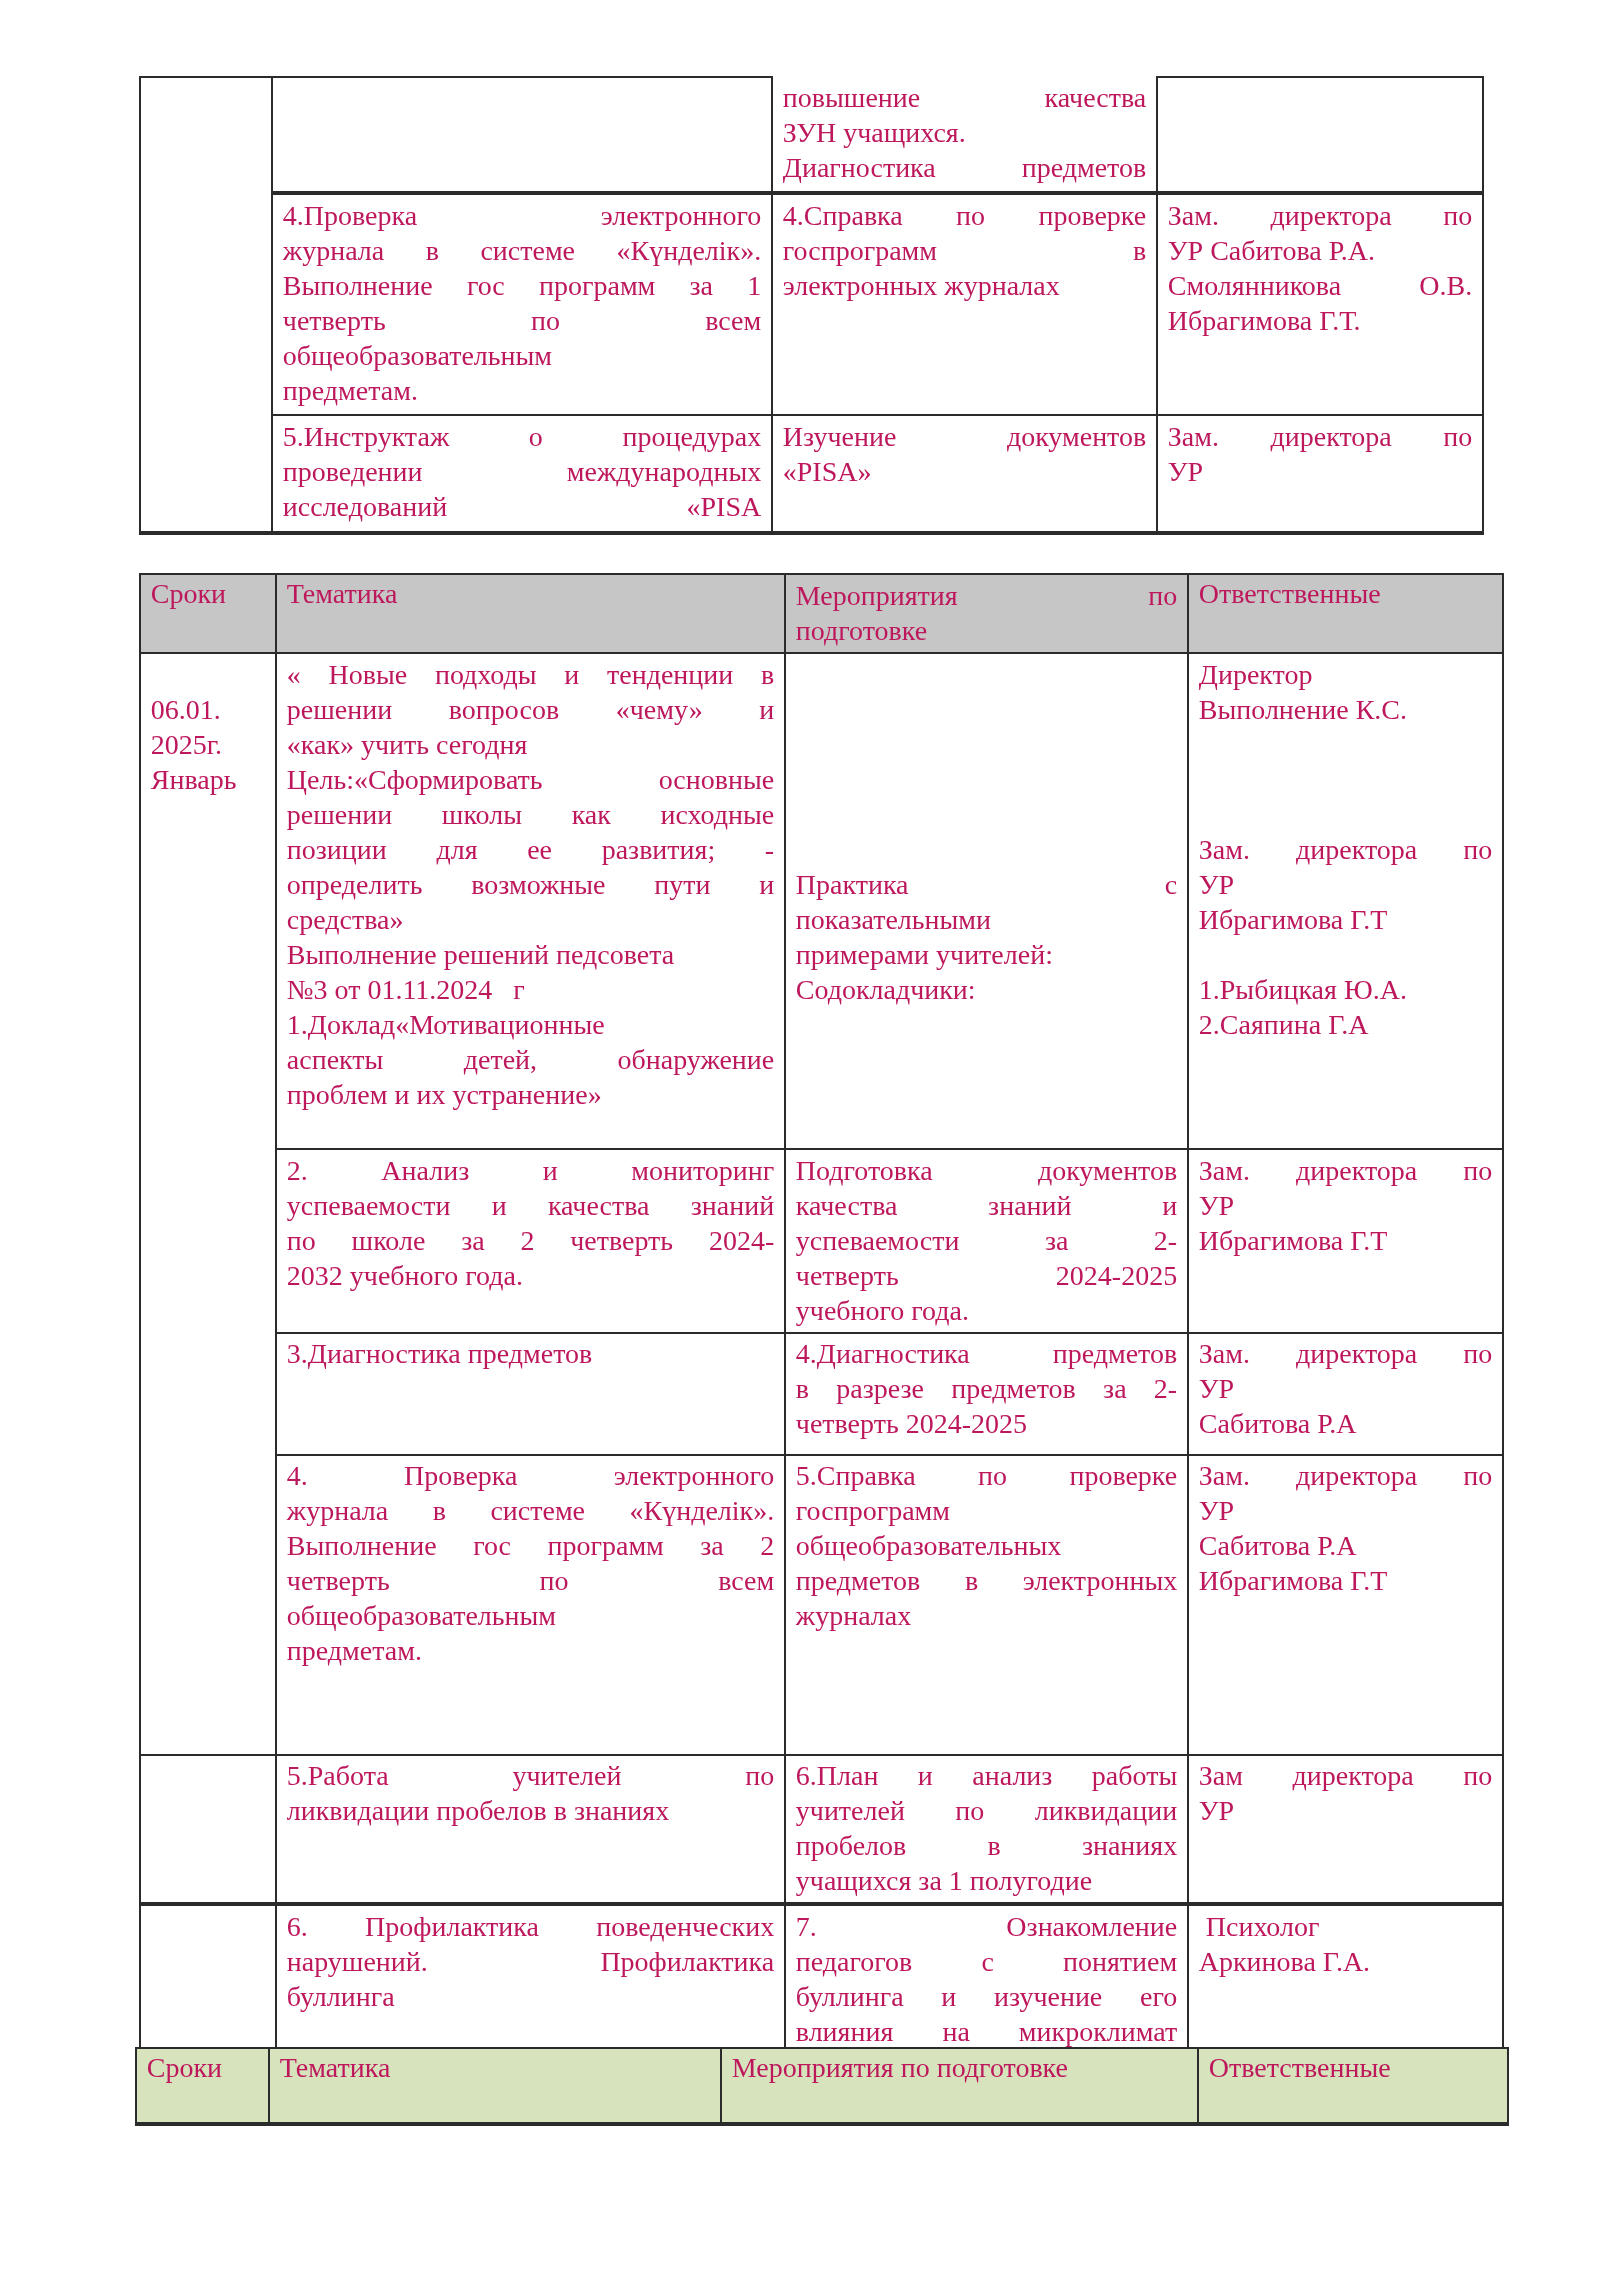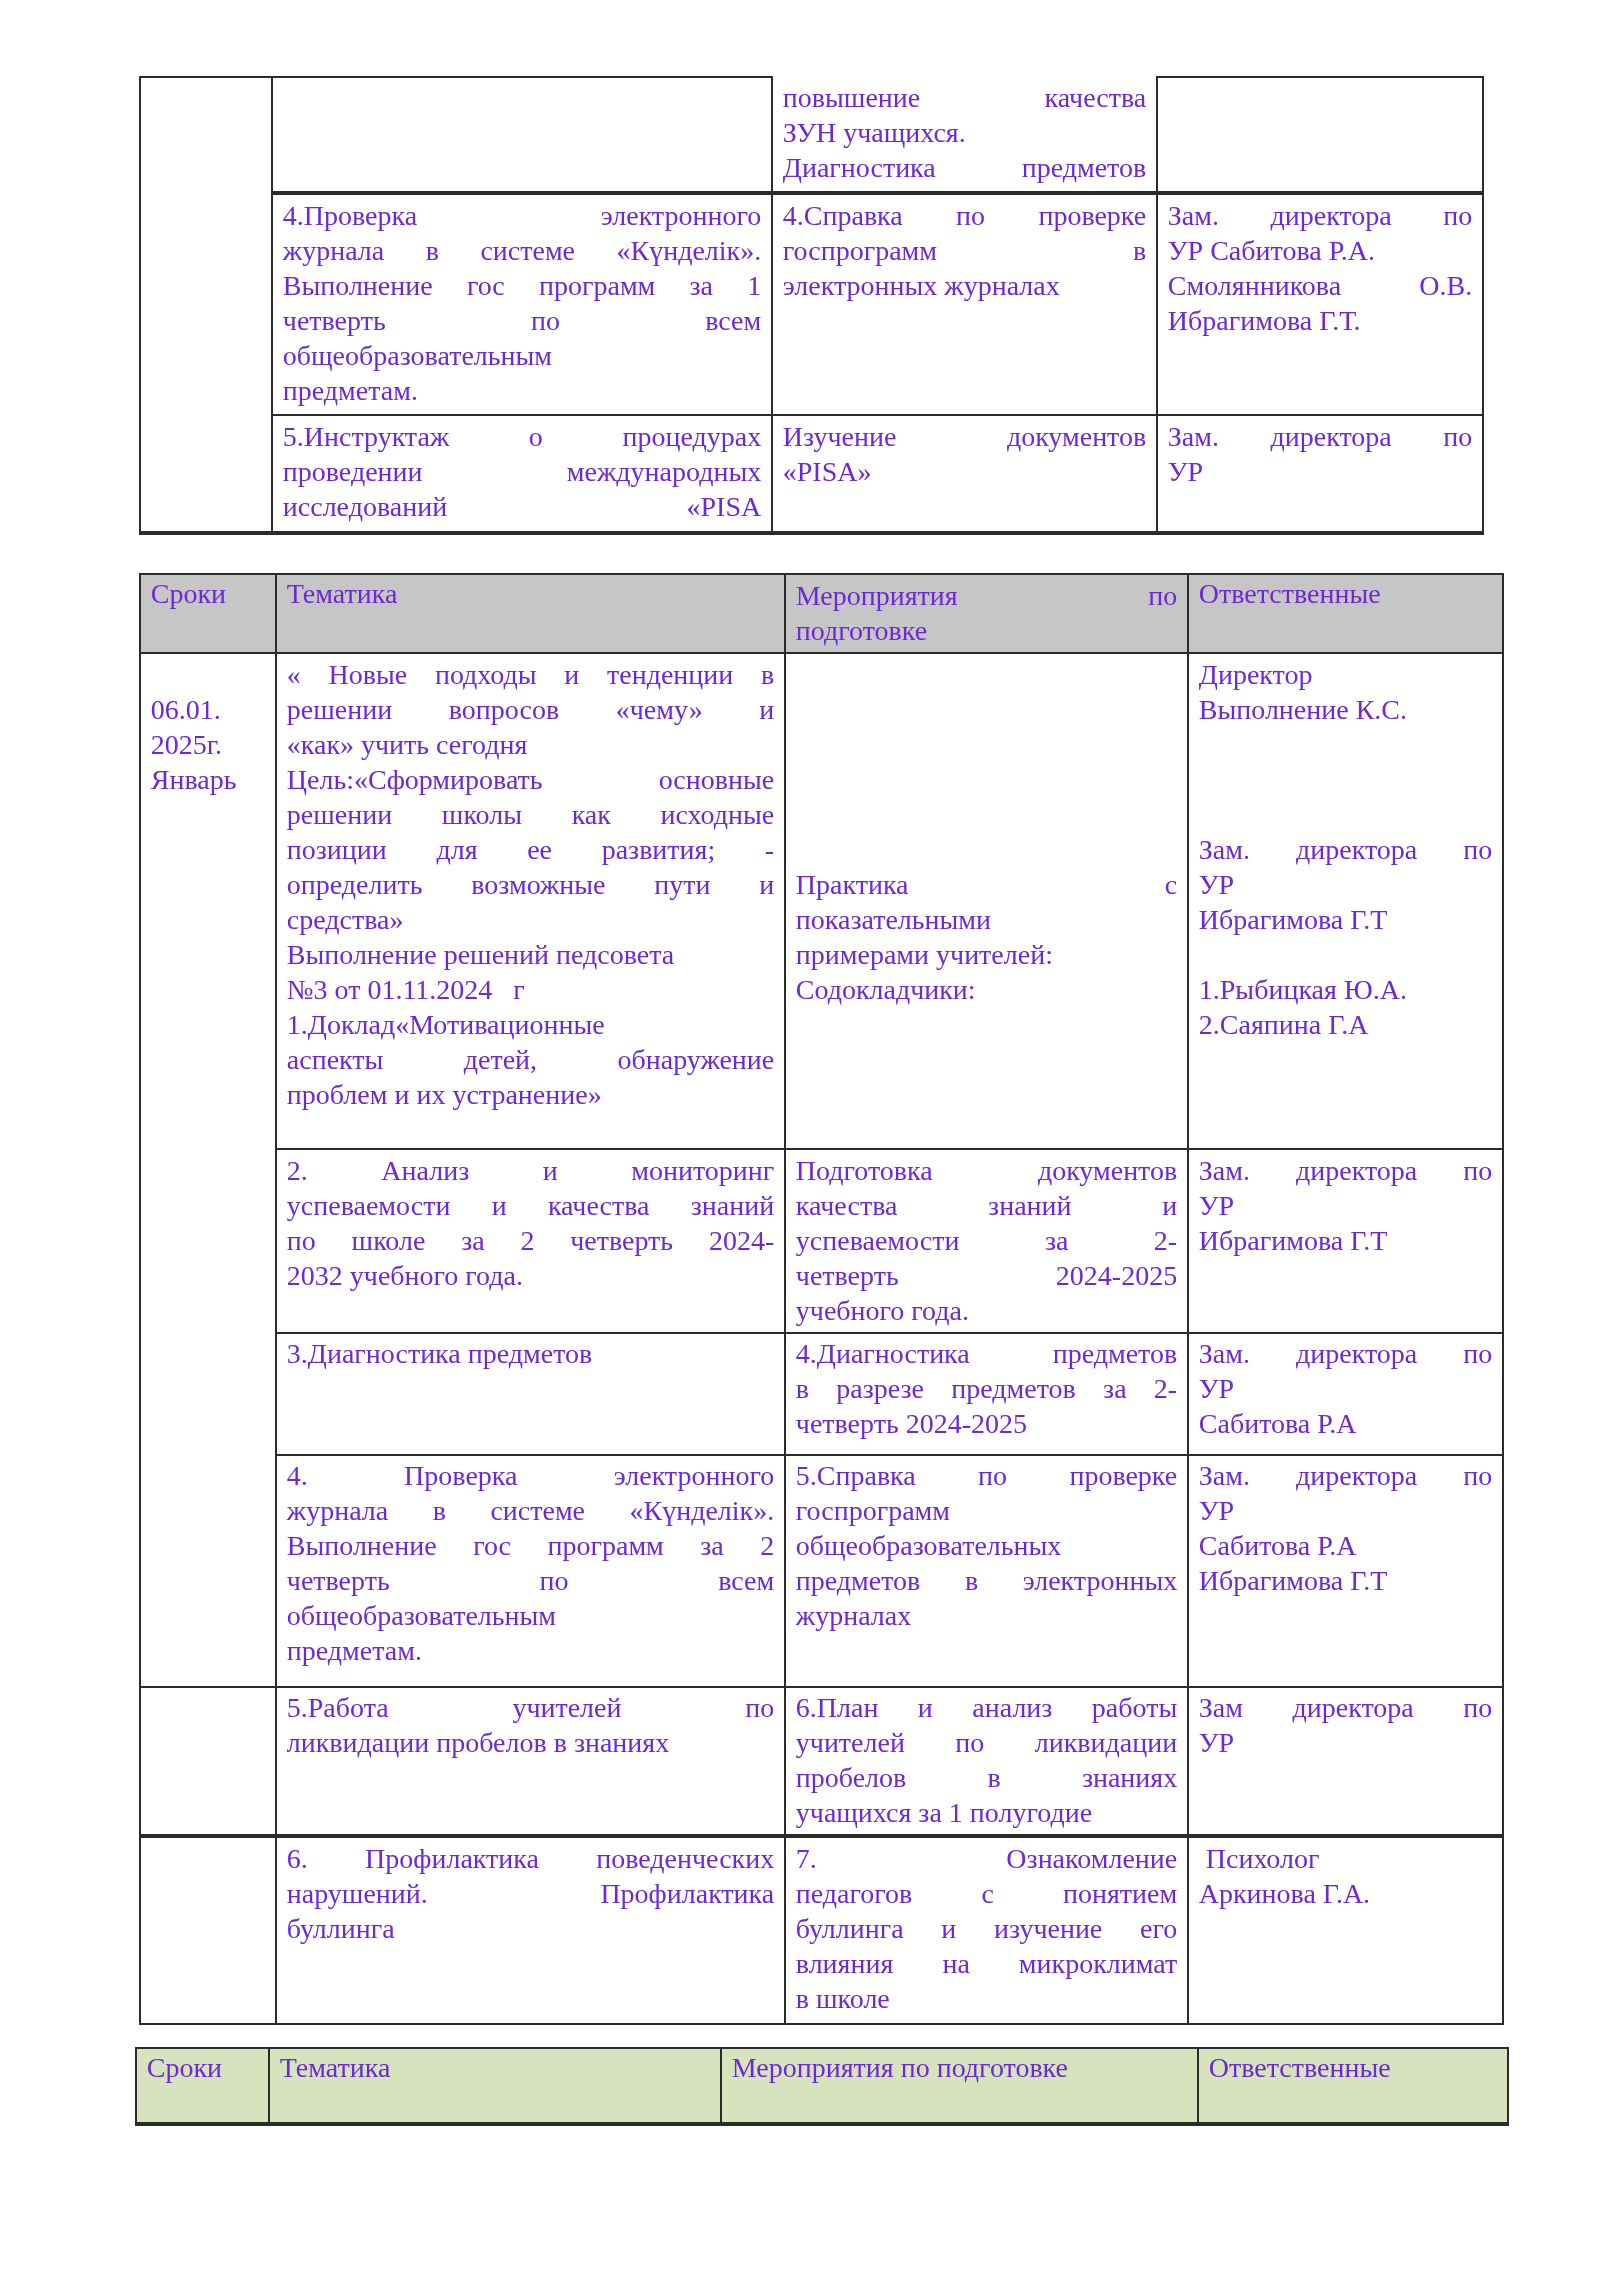--- a/index.html
+++ b/index.html
@@ -1,21 +1,21 @@
 <!DOCTYPE html>
 <html><head>
 <meta charset="utf-8">
 <style>
   html,body{margin:0;padding:0;background:#eceff1;}
   .page{
     position:relative;
     width:1621px;height:2293px;
     background:#ffffff;
     font-family:"Liberation Serif","DejaVu Serif",serif;
-    font-size:28px;color:#6d28d9;
+    font-size:28px;color:#be185d;
     overflow:hidden;
   }
   table{border-collapse:collapse;table-layout:fixed;position:absolute;}
   td,th{
     border:2px solid #2b2b2b;
     vertical-align:top;
     padding:2.9px 9.8px 3.9px 9.8px;
     font-weight:normal;text-align:left;
     overflow:hidden;
   }
@@ -30,21 +30,21 @@
   #t1{left:139px;top:76px;width:1344px;}
   #t1 .r1{height:116px;}
   #t1 .r2{height:222px;}
   #t1 .r3{height:118px;}
   
   #t2{left:139px;top:573px;width:1362px;}
   #t2 .hr{height:74px;}
   #t2 .r1{height:496px;}
   #t2 .r2{height:178px;}
   #t2 .r3{height:122px;border-radius:7px;}
-  #t2 .r4{height:232px;}
+  #t2 .r4{height:300px;}
   #t2 .r5{height:145px;}
   #t2 .r6{height:188px;}
   
   #t3{left:135px;top:2047px;width:1372px;}
   #t3 .hr{height:76px;}
 </style>
 </head>
 <body>
 
 <div class="page">

